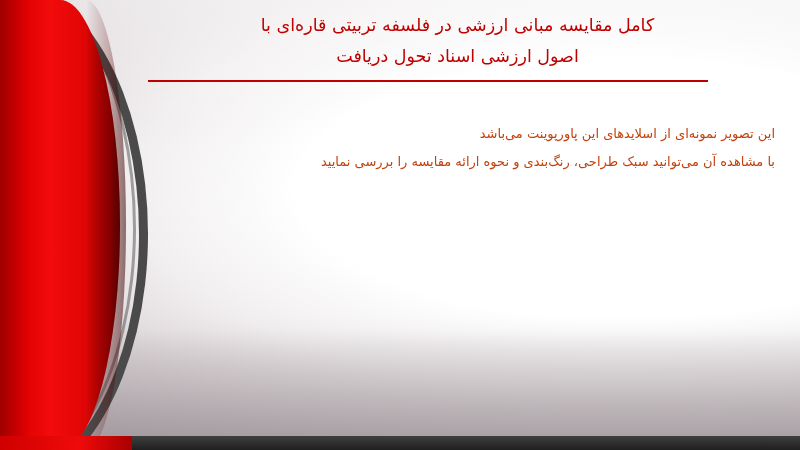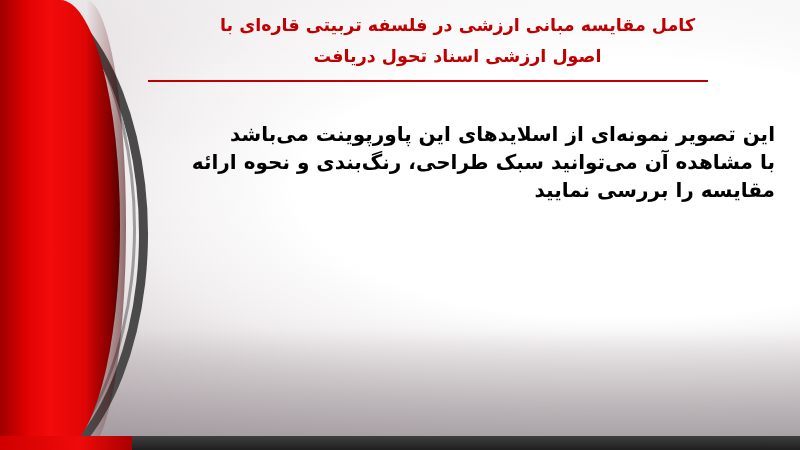--- a/index.html
+++ b/index.html
@@ -119,21 +119,21 @@
   .title-block {
     position: absolute;
     top: 10px;
     left: 130px;
     width: 655px;
     text-align: center;
     direction: rtl;
   }
   .title-line {
     color: #c00000;
-    font-weight: bold;
+    font-weight: normal;
     font-size: 17.5px;
     line-height: 31px;
     letter-spacing: 0px;
   }
   .title-underline {
     position: absolute;
     top: 80px;
     left: 148px;
     width: 560px;
     height: 2px;
@@ -145,24 +145,24 @@
     position: absolute;
     top: 120px;
     left: 120px;
     width: 665px;
     text-align: right;
     direction: rtl;
     padding-right: 10px;
     box-sizing: border-box;
   }
   .body-line {
-    color: #000000;
-    font-size: 20px;
+    color: #c2410c;
+    font-size: 13px;
     line-height: 28px;
-    font-weight: bold;
+    font-weight: normal;
   }
 </style>
 </head>
 <body>
 
 <div class="slide">
 
   <div class="bg-sheen"></div>
   <div class="bg-sheen-2"></div>
   <div class="bg-bottom-shade"></div>

